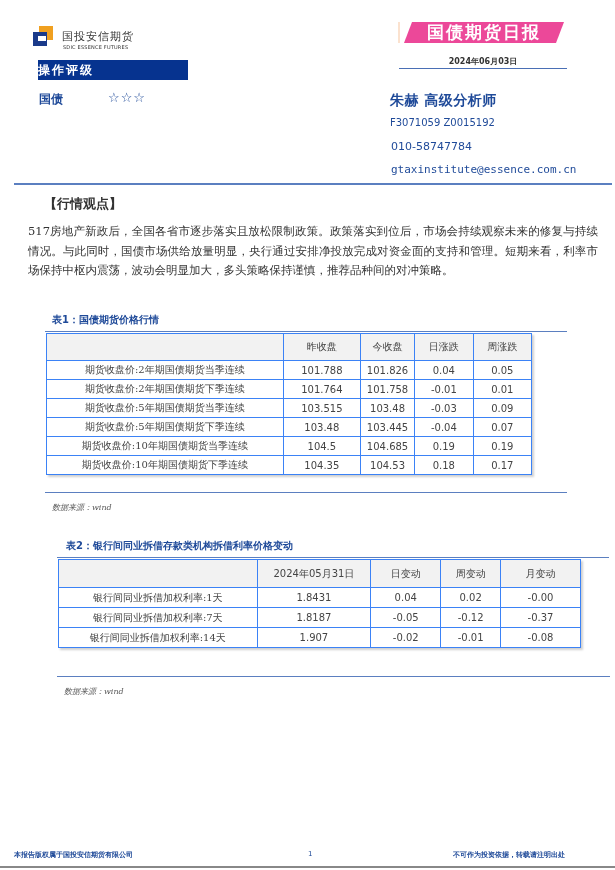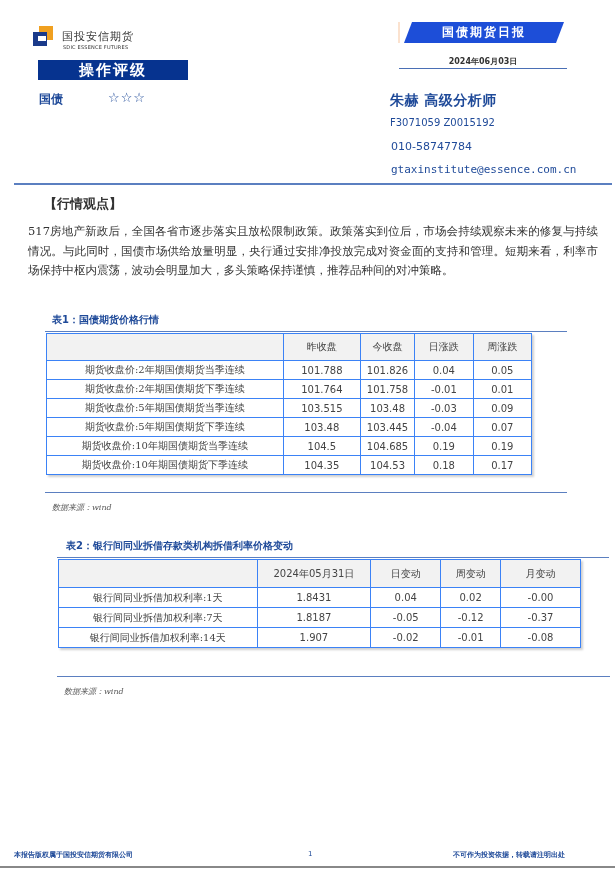--- a/index.html
+++ b/index.html
@@ -9,28 +9,28 @@
 
   
   .logo-mark { left:33px; top:26px; width:20px; height:20px; }
   .logo-mark .orange { position:absolute; left:6px; top:0; width:14px; height:14px; background:#f0a020; }
   .logo-mark .blue { position:absolute; left:0; top:6px; width:14px; height:14px; background:#1a3a8a; }
   .logo-mark .white { position:absolute; left:5px; top:10px; width:8px; height:5px; background:#fff; }
   .logo-cn { left:62px; top:29px; font-size:11px; color:#333; letter-spacing:1px; }
   .logo-en { left:63px; top:44px; font-size:5px; color:#333; letter-spacing:0.2px; }
 
   .rating-bar { left:38px; top:60px; width:150px; height:20px; background:#06338f;
-                color:#fff; font-size:15px; font-weight:bold; text-align:center; line-height:20px; letter-spacing:2px; }
+                color:#fff; font-size:12px; font-weight:bold; line-height:20px; letter-spacing:2px; }
   .cat-label { left:39px; top:91px; font-size:12px; font-weight:bold; color:#1f4a99; }
   .stars { left:108px; top:90px; font-size:13px; color:#1f4a99; letter-spacing:1px; }
 
   
-  .report-title { left:404px; top:22px; width:160px; height:21px; background:#1d4ed8;
+  .report-title { left:404px; top:22px; width:160px; height:21px; background:#ec4899;
                   clip-path: polygon(8px 0, 100% 0, calc(100% - 8px) 100%, 0 100%);
-                  color:#fff; font-size:12px; font-weight:bold; text-align:center; line-height:21px; letter-spacing:2px; }
+                  color:#fff; font-size:17px; font-weight:bold; text-align:center; line-height:21px; letter-spacing:2px; }
   .report-title-edge { left:398px; top:22px; width:2px; height:21px; background:#fbe2cf; }
   .report-date { left:399px; top:56px; width:168px; text-align:center; font-size:8px; font-weight:bold; color:#333; }
   .date-rule { left:399px; top:68px; width:168px; height:1px; background:#4a6fb5; }
 
   .analyst { left:390px; top:92px; font-size:14px; font-weight:bold; color:#1f4a99; letter-spacing:0.5px; }
   .cert { left:390px; top:117px; font-size:10px; color:#1f4a99; }
   .phone { left:391px; top:140px; font-size:11px; color:#1f4a99; }
   .email { left:391px; top:163px; font-size:11px; color:#1f4a99; font-family:"DejaVu Sans Mono", monospace; }
   .header-rule { left:14px; top:183px; width:598px; height:2px; background:#5b7fc0; }
 

